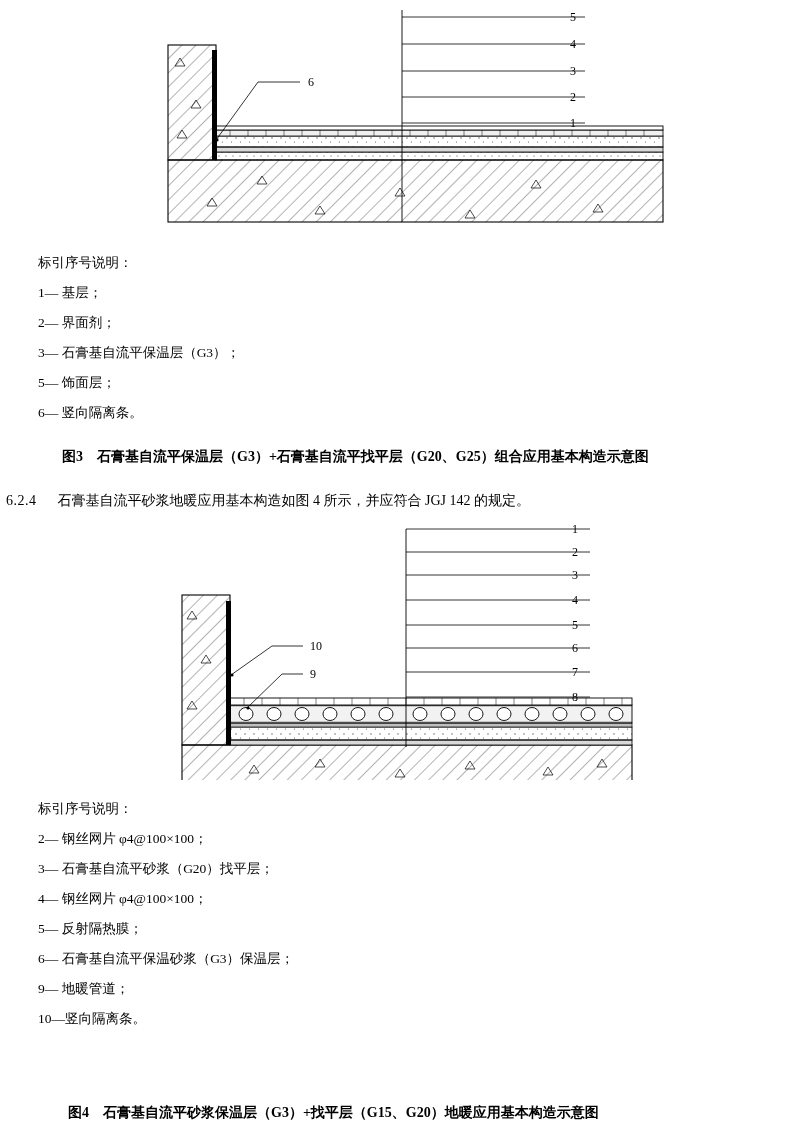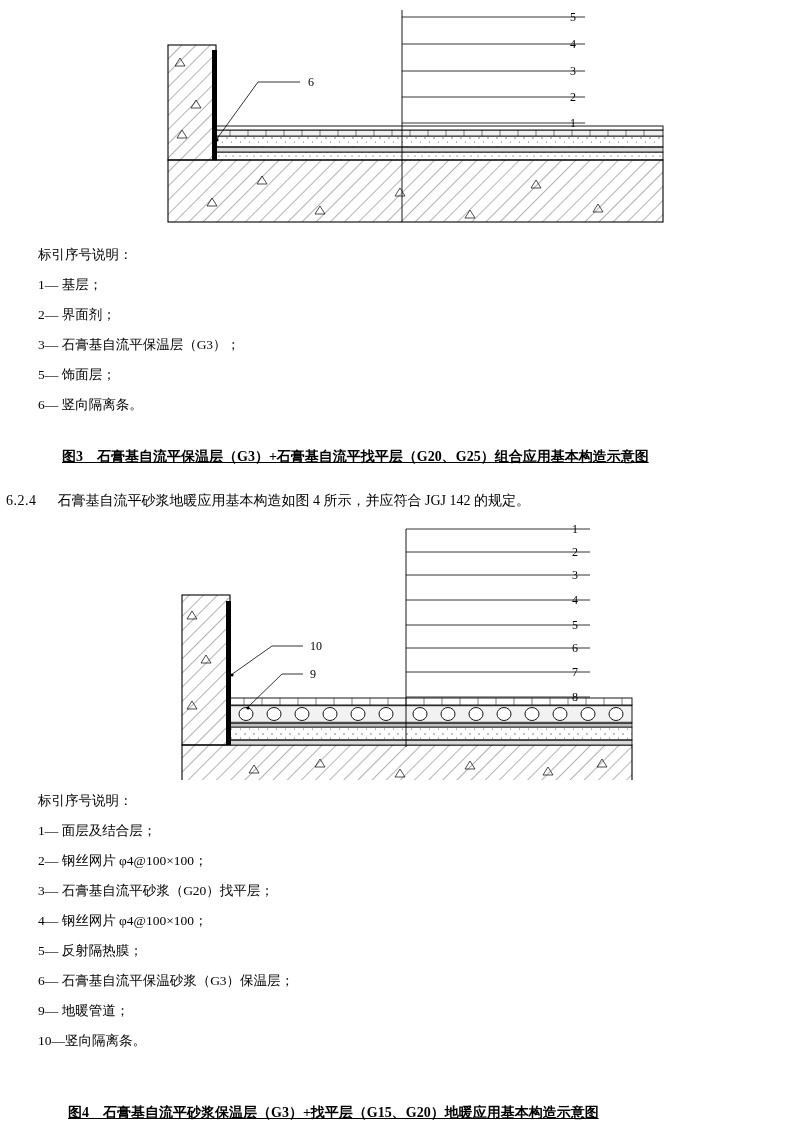--- a/index.html
+++ b/index.html
@@ -36,33 +36,33 @@
     width: 800px;
     height: 265px;
   }
 
   
   .legend {
     position: absolute;
     font-size: 13.5px;
     line-height: 30px;
     white-space: nowrap;
+    margin-top: 8px;
   }
   .legend-title {
     font-size: 13.5px;
   }
   .legend-row {
     font-size: 13.5px;
   }
   .caption {
     position: absolute;
     font-weight: bold;
     font-size: 14px;
     white-space: nowrap;
-    text-decoration: underline;
   }
   .clause {
     position: absolute;
     font-size: 14px;
     white-space: nowrap;
   }
   .clause .num {
     letter-spacing: 0.5px;
   }
 
@@ -323,21 +323,20 @@
       <g>
         <path d="M247 193 L282 159 L303 159" fill="none" stroke="#000" stroke-width="0.8"></path>
         <circle cx="248" cy="193" r="1.6" fill="#000"></circle>
         <text x="310" y="163">9</text>
       </g>
     </svg>
   </div>
 
   <div class="legend" id="legend2">
     <div class="legend-title">标引序号说明：</div>
-    <div class="legend-row">1— 面层及结合层；</div>
     <div class="legend-row">2— 钢丝网片 φ4@100×100；</div>
     <div class="legend-row">3— 石膏基自流平砂浆（G20）找平层；</div>
     <div class="legend-row">4— 钢丝网片 φ4@100×100；</div>
     <div class="legend-row">5— 反射隔热膜；</div>
     <div class="legend-row">6— 石膏基自流平保温砂浆（G3）保温层；</div>
     <div class="legend-row">9— 地暖管道；</div>
     <div class="legend-row">10—竖向隔离条。</div>
   </div>
 
   <div class="caption" id="caption2">图4　石膏基自流平砂浆保温层（G3）+找平层（G15、G20）地暖应用基本构造示意图</div>

